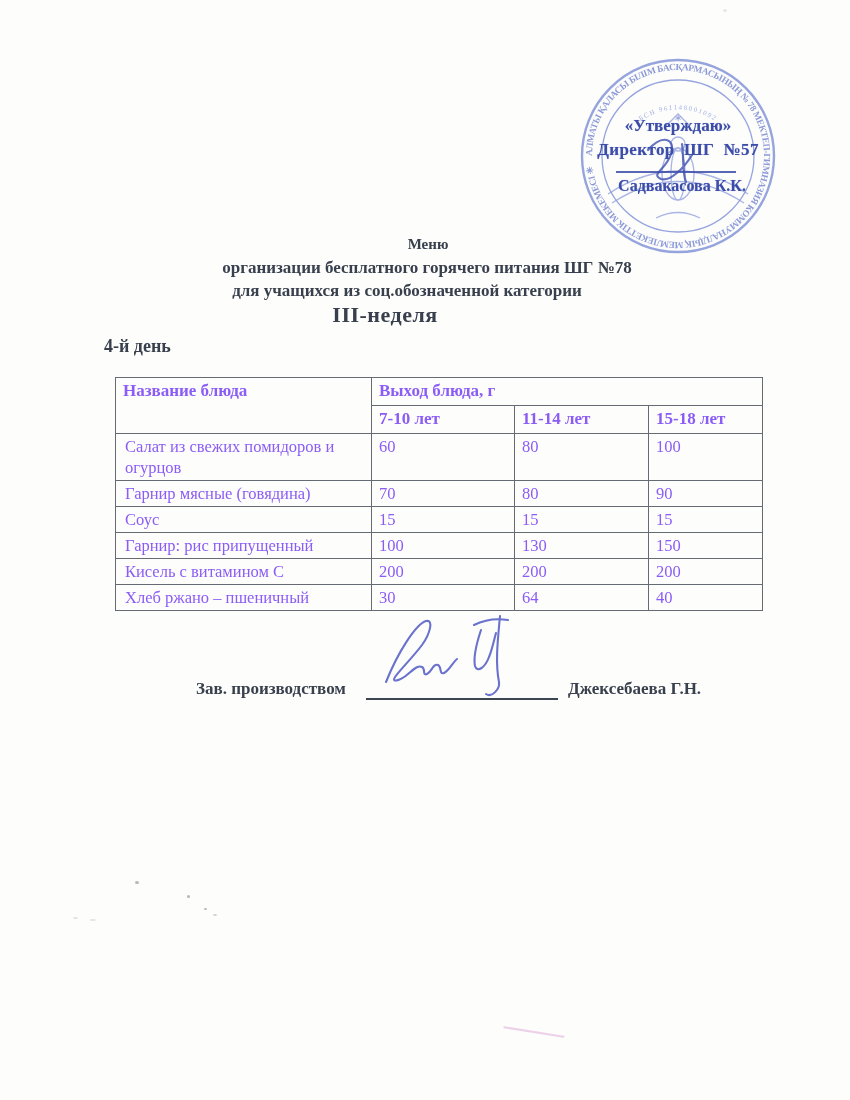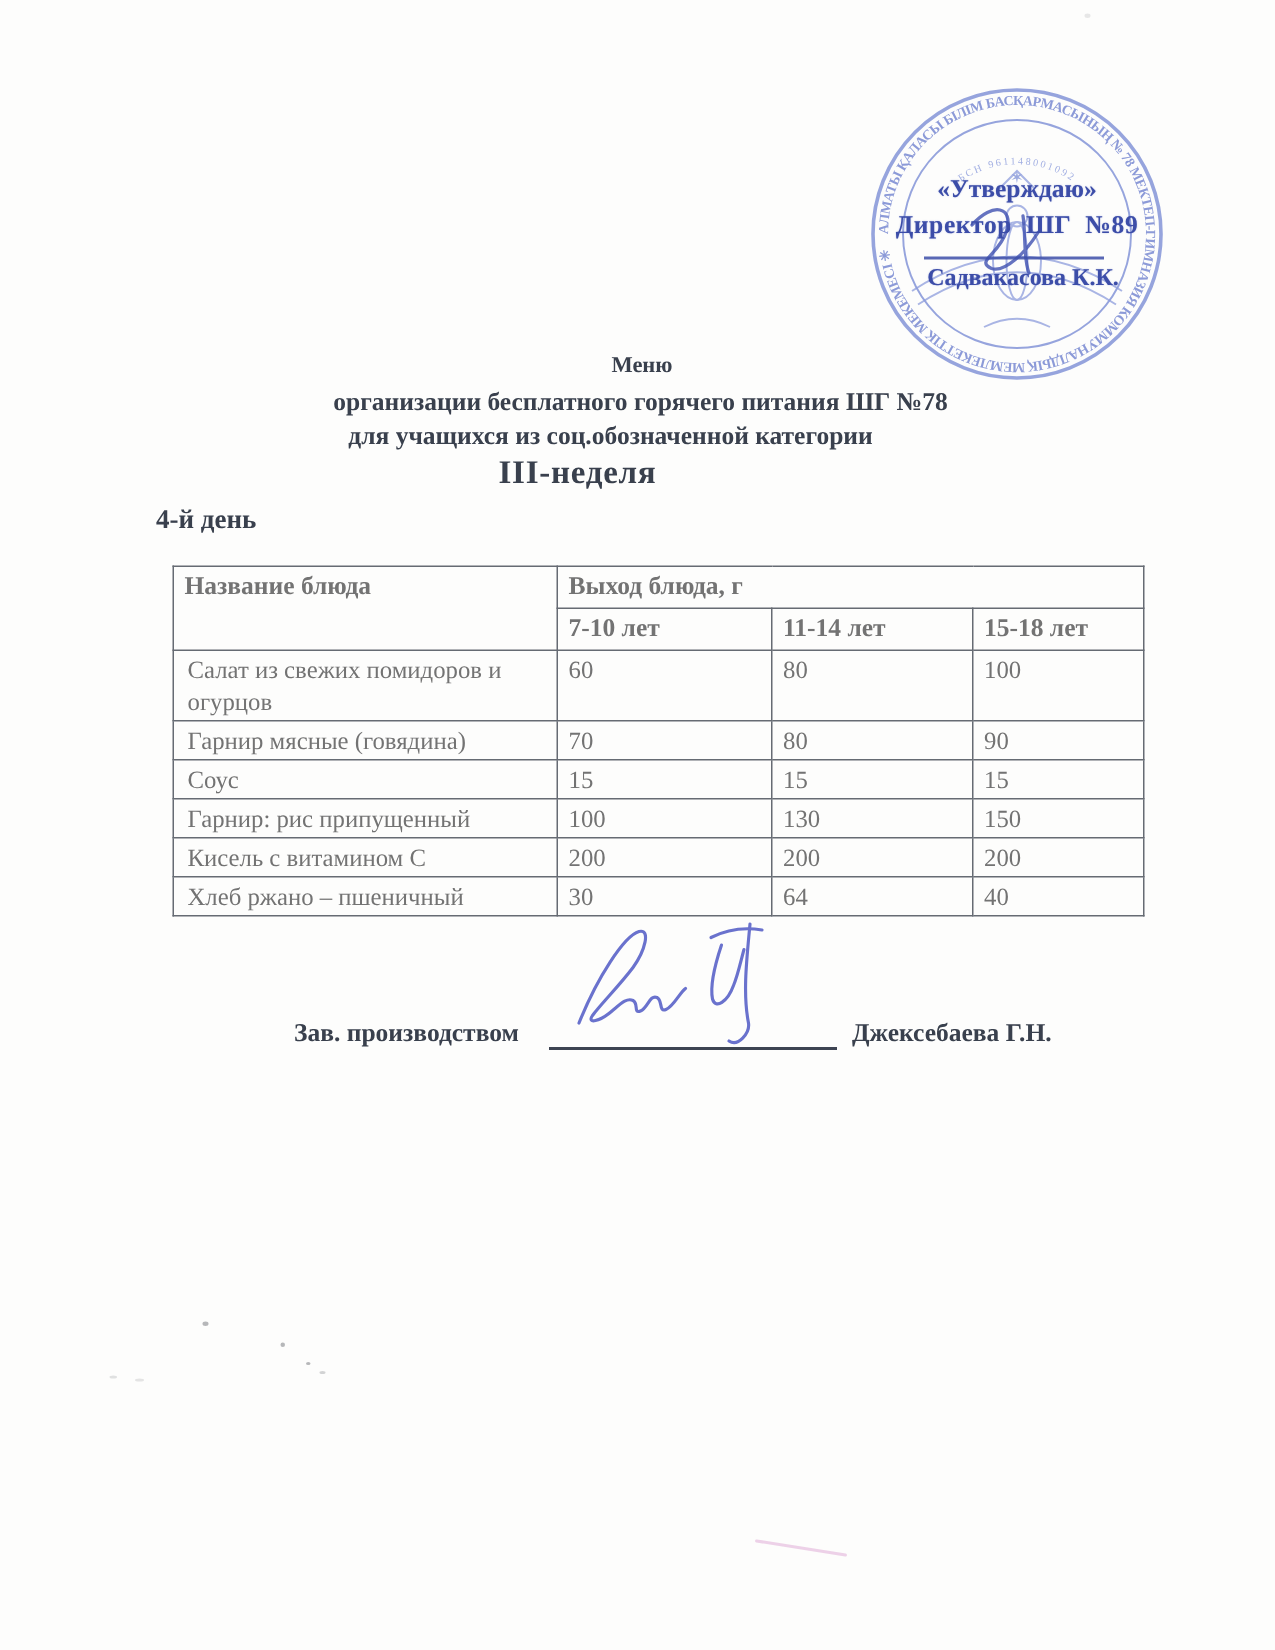--- a/index.html
+++ b/index.html
@@ -25,21 +25,21 @@
   .day-label {
     position: absolute; left: 104px; top: 336px;
     font-size: 18px; font-weight: bold; color: #39404d;
   }
 
   
   .menu-table {
     position: absolute; left: 115px; top: 377px;
     width: 647px; border-collapse: collapse;
     table-layout: fixed;
-    color: #737373;
+    color: #8b5cf6;
     padding-left: 28px;
   }
   .menu-table th, .menu-table td {
     border: 1px solid #666b73;
     padding: 2px 7px;
     text-align: left; vertical-align: top;
     line-height: 21px;
     font-size: 16.5px; font-weight: normal;
     overflow: hidden;
   }
@@ -122,21 +122,21 @@
         <textPath href="#ringPath" textLength="530">АЛМАТЫ ҚАЛАСЫ БІЛІМ БАСҚАРМАСЫНЫҢ № 78 МЕКТЕП-ГИМНАЗИЯ КОММУНАЛДЫҚ МЕМЛЕКЕТТІК МЕКЕМЕСІ ✳</textPath>
       </text>
 
       <text font-size="6.8" fill="#93a2de" letter-spacing="1.5" opacity="0.85" text-anchor="middle" style="font-family:'Liberation Serif',serif">
         <textPath href="#innerArc" startOffset="50%">БСН 961148001092</textPath>
       </text>
 
       <path d="M 70,94 C 84,78 98,82 93,98 C 88,114 72,118 83,123 C 92,126 106,112 114,99 M 104,88 C 106,100 104,116 108,126" stroke="#3f50b0" stroke-width="2.2" fill="none" stroke-linecap="round" opacity="0.8"></path>
     </svg>
     <div class="stamp-text st-approve">«Утверждаю»</div>
-    <div class="stamp-text st-director">Директор  ШГ  №89</div>
+    <div class="stamp-text st-director">Директор  ШГ  №57</div>
     <div class="st-rule"></div>
     <div class="stamp-text st-name">Садвакасова К.К.</div>
   </div>
 
   <div class="title-line t1">Меню</div>
   <div class="title-line t2">организации бесплатного горячего питания ШГ №78</div>
   <div class="title-line t3">для учащихся из соц.обозначенной категории</div>
   <div class="title-line t4">III-неделя</div>
   <div class="day-label">4-й день</div>
 

